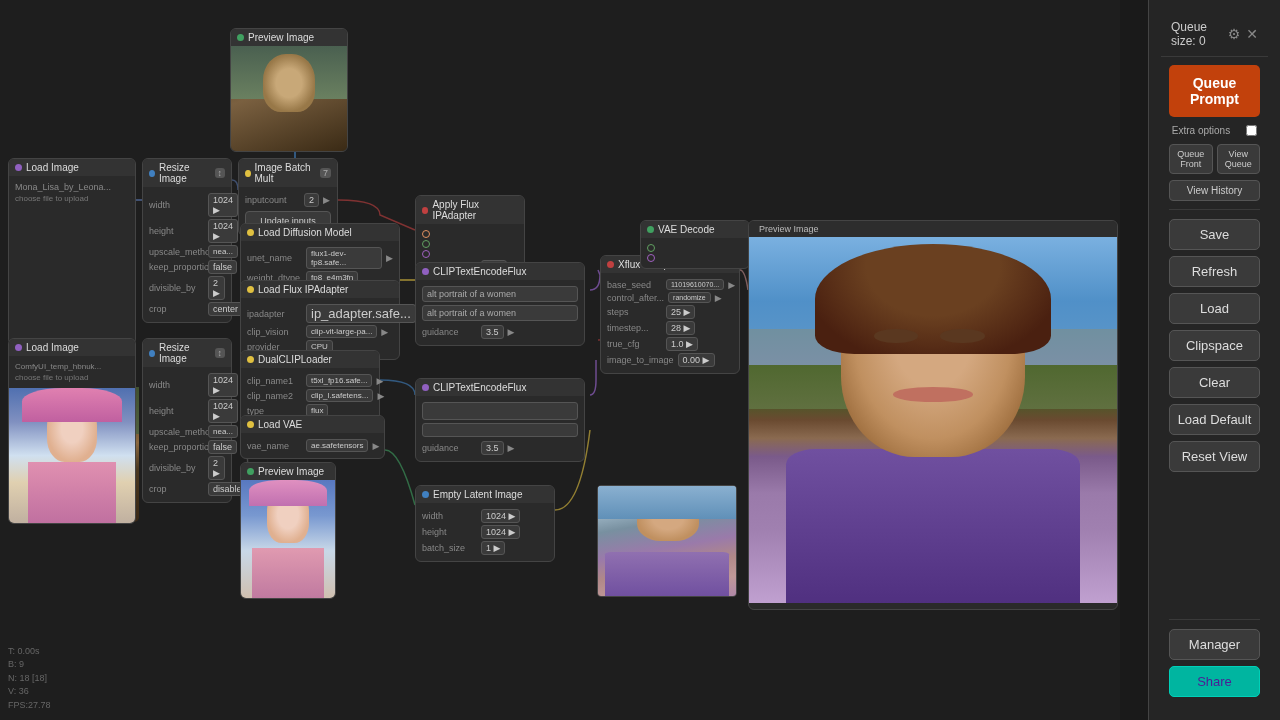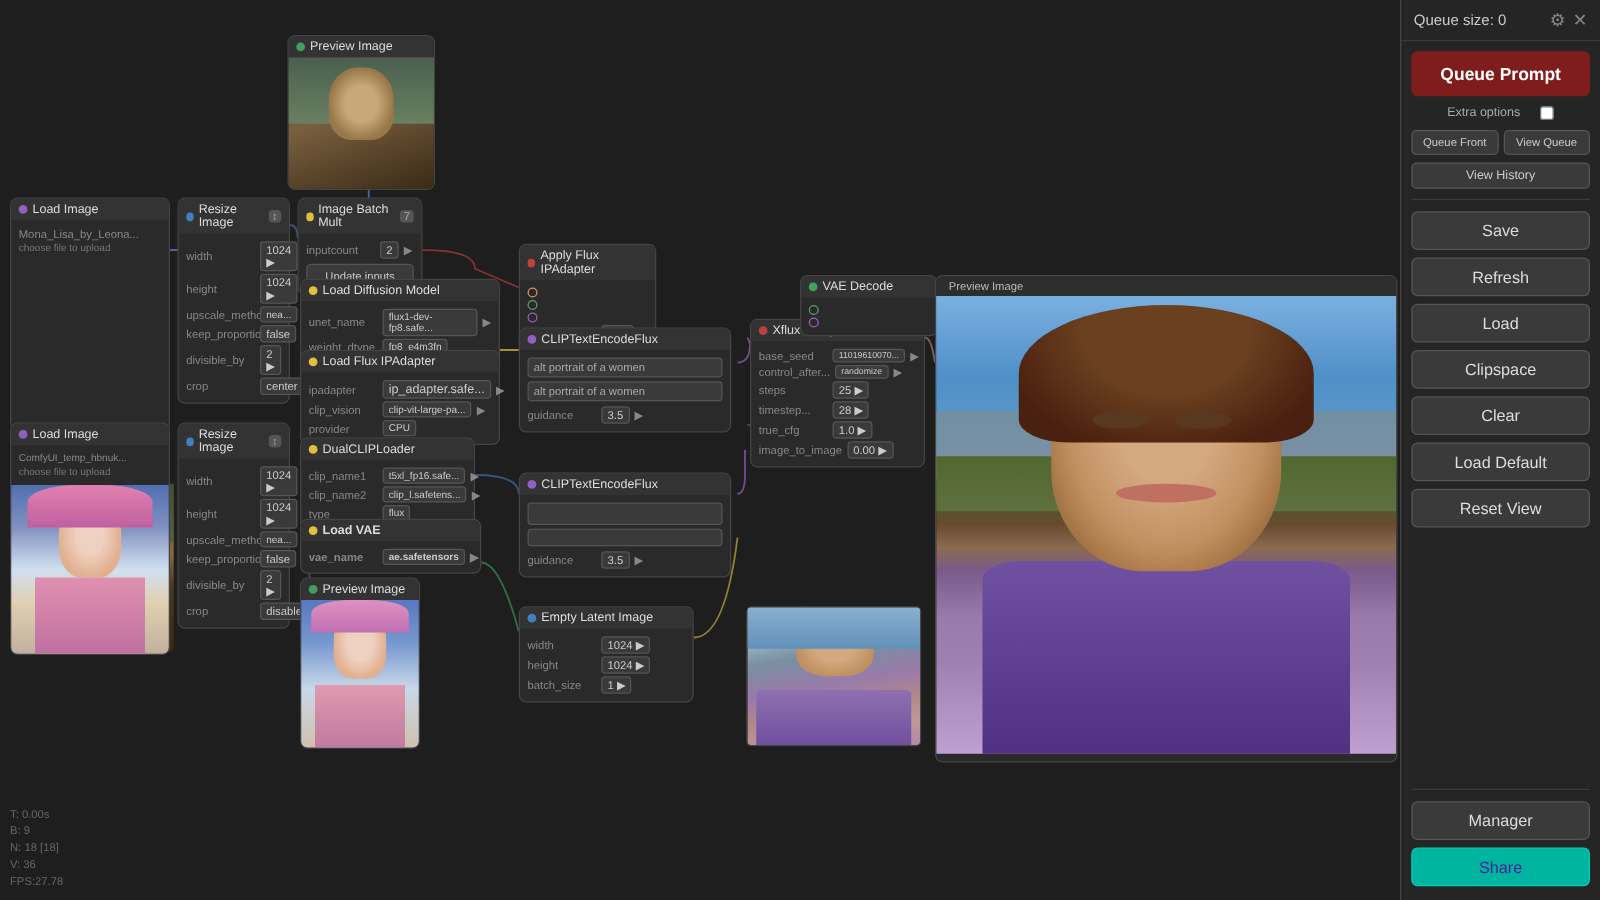--- a/index.html
+++ b/index.html
@@ -101,27 +101,27 @@
       position: absolute;
       top: 10%; left: 30%; width: 40%; height: 60%;
       background: radial-gradient(ellipse, #c8a878 30%, #8a6040 70%, transparent 100%);
       border-radius: 50% 50% 40% 40%;
     }
 
     
     #right-panel {
       position: absolute;
       top: 0; right: 0;
-      width: 160px;
+      width: 132px;
       height: 720px;
       background: #252525;
       border-left: 1px solid #444;
       display: flex;
       flex-direction: column;
-      padding: 0;
+      padding: 12px;
     }
 
     .panel-header {
       display: flex;
       align-items: center;
       justify-content: space-between;
       padding: 8px 10px;
       border-bottom: 1px solid #3a3a3a;
     }
     .queue-size {
@@ -134,21 +134,21 @@
       align-items: center;
     }
     .panel-icon {
       color: #888;
       font-size: 14px;
       cursor: pointer;
     }
 
     .queue-prompt-btn {
       margin: 8px 8px 4px 8px;
-      background: #7f1d1d;
+      background: #c2410c;
       border: none;
       border-radius: 5px;
       color: #fff;
       font-size: 14px;
       font-weight: bold;
       padding: 10px;
       cursor: pointer;
       width: calc(100% - 16px);
     }
 
@@ -290,21 +290,21 @@
     .node-resize-2 { top: 338px; left: 142px; width: 90px; }
     .node-image-batch { top: 158px; left: 238px; width: 100px; }
     .node-apply-flux { top: 195px; left: 415px; width: 110px; }
     .node-load-diffusion { top: 223px; left: 240px; width: 160px; }
     .node-load-flux-ip { top: 280px; left: 240px; width: 160px; }
     .node-dual-clip { top: 350px; left: 240px; width: 140px; }
     .node-clip-encode-1 { top: 262px; left: 415px; width: 170px; }
     .node-clip-encode-2 { top: 378px; left: 415px; width: 170px; }
     .node-xflux-sampler { top: 255px; left: 600px; width: 140px; }
     .node-vae-decode { top: 220px; left: 640px; width: 110px; }
-    .node-load-vae { top: 415px; left: 240px; width: 145px; font-weight: bold; }
+    .node-load-vae { top: 415px; left: 240px; width: 145px; }
     .node-empty-latent { top: 485px; left: 415px; width: 140px; }
     .node-preview-2 { top: 462px; left: 240px; width: 96px; }
 
     
     .thumb-mona { top: 178px; left: 14px; width: 116px; height: 135px; border-radius: 0 0 5px 5px; }
 
     
     .mid-preview {
       position: absolute;
       top: 485px; left: 597px;
@@ -537,21 +537,21 @@
   </div>
 
   <div class="node node-load-flux-ip">
     <div class="node-title">
       <span class="dot dot-yellow"></span>
       <span>Load Flux IPAdapter</span>
     </div>
     <div class="node-body">
       <div class="node-row">
           <span class="label">ipadapter</span>
-          <span class="val" style="font-size:10px;">ip_adapter.safe...</span>
+          <span class="val" style="font-size:13px;">ip_adapter.safe...</span>
           <span style="color:#888;">▶</span>
         </div>
       <div class="node-row">
           <span class="label">clip_vision</span>
           <span class="val" style="font-size:8px;">clip-vit-large-pa...</span>
           <span style="color:#888;">▶</span>
         </div>
       <div class="node-row">
           <span class="label">provider</span>
           <span class="val" style="font-size:8px;">CPU</span>

